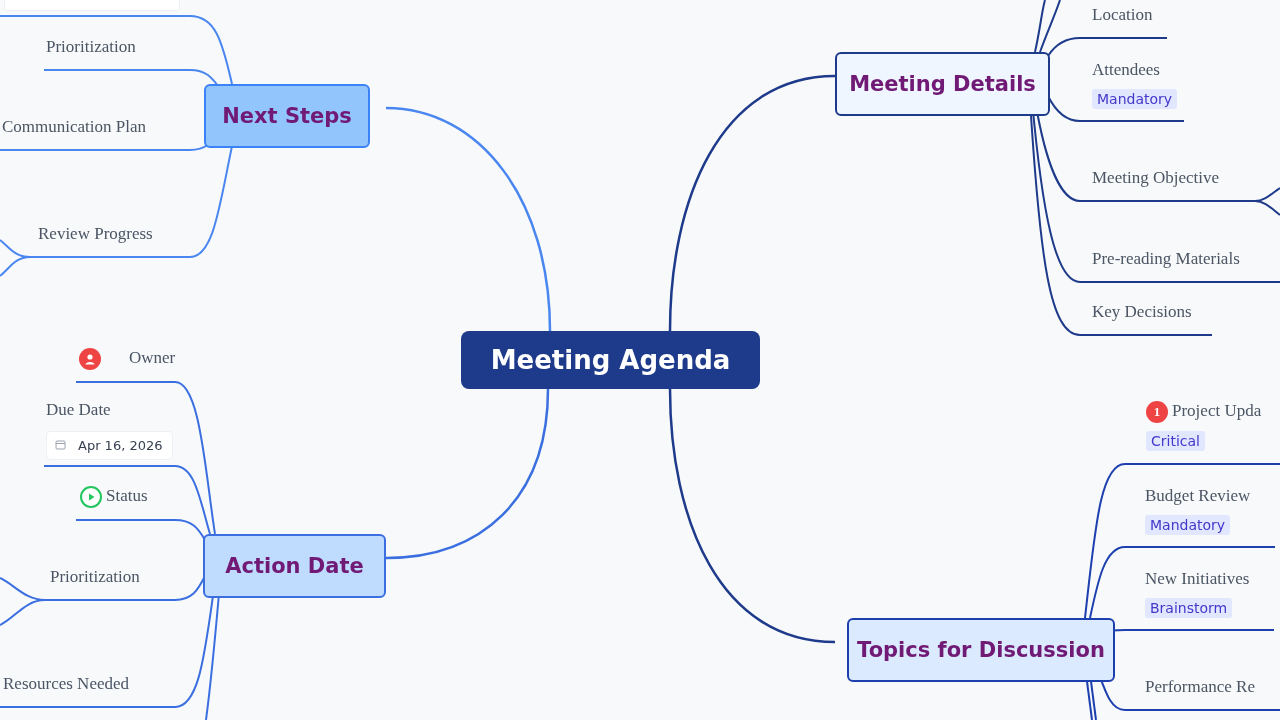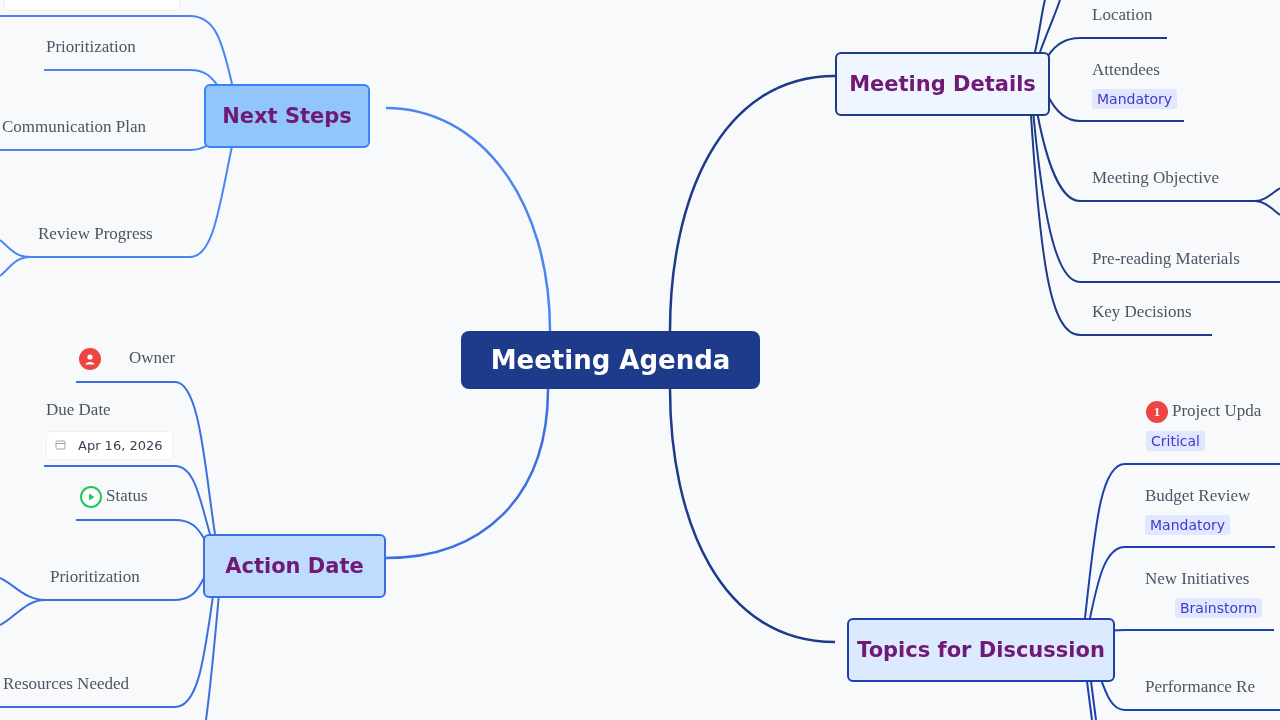--- a/index.html
+++ b/index.html
@@ -183,16 +183,16 @@
   <span>Project Upda</span>
 </div>
 <span class="tag" style="left:1146px; top:431px;">Critical</span>
 <div class="leaf" style="left:1145px; top:486px;">
   <span>Budget Review</span>
 </div>
 <span class="tag" style="left:1145px; top:515px;">Mandatory</span>
 <div class="leaf" style="left:1145px; top:569px;">
   <span>New Initiatives</span>
 </div>
-<span class="tag" style="left:1145px; top:598px;margin-left:30px;">Brainstorm</span>
+<span class="tag" style="left:1145px; top:598px;">Brainstorm</span>
 <div class="leaf" style="left:1145px; top:677px;">
   <span>Performance Re</span>
 </div>
 
 </body></html>

